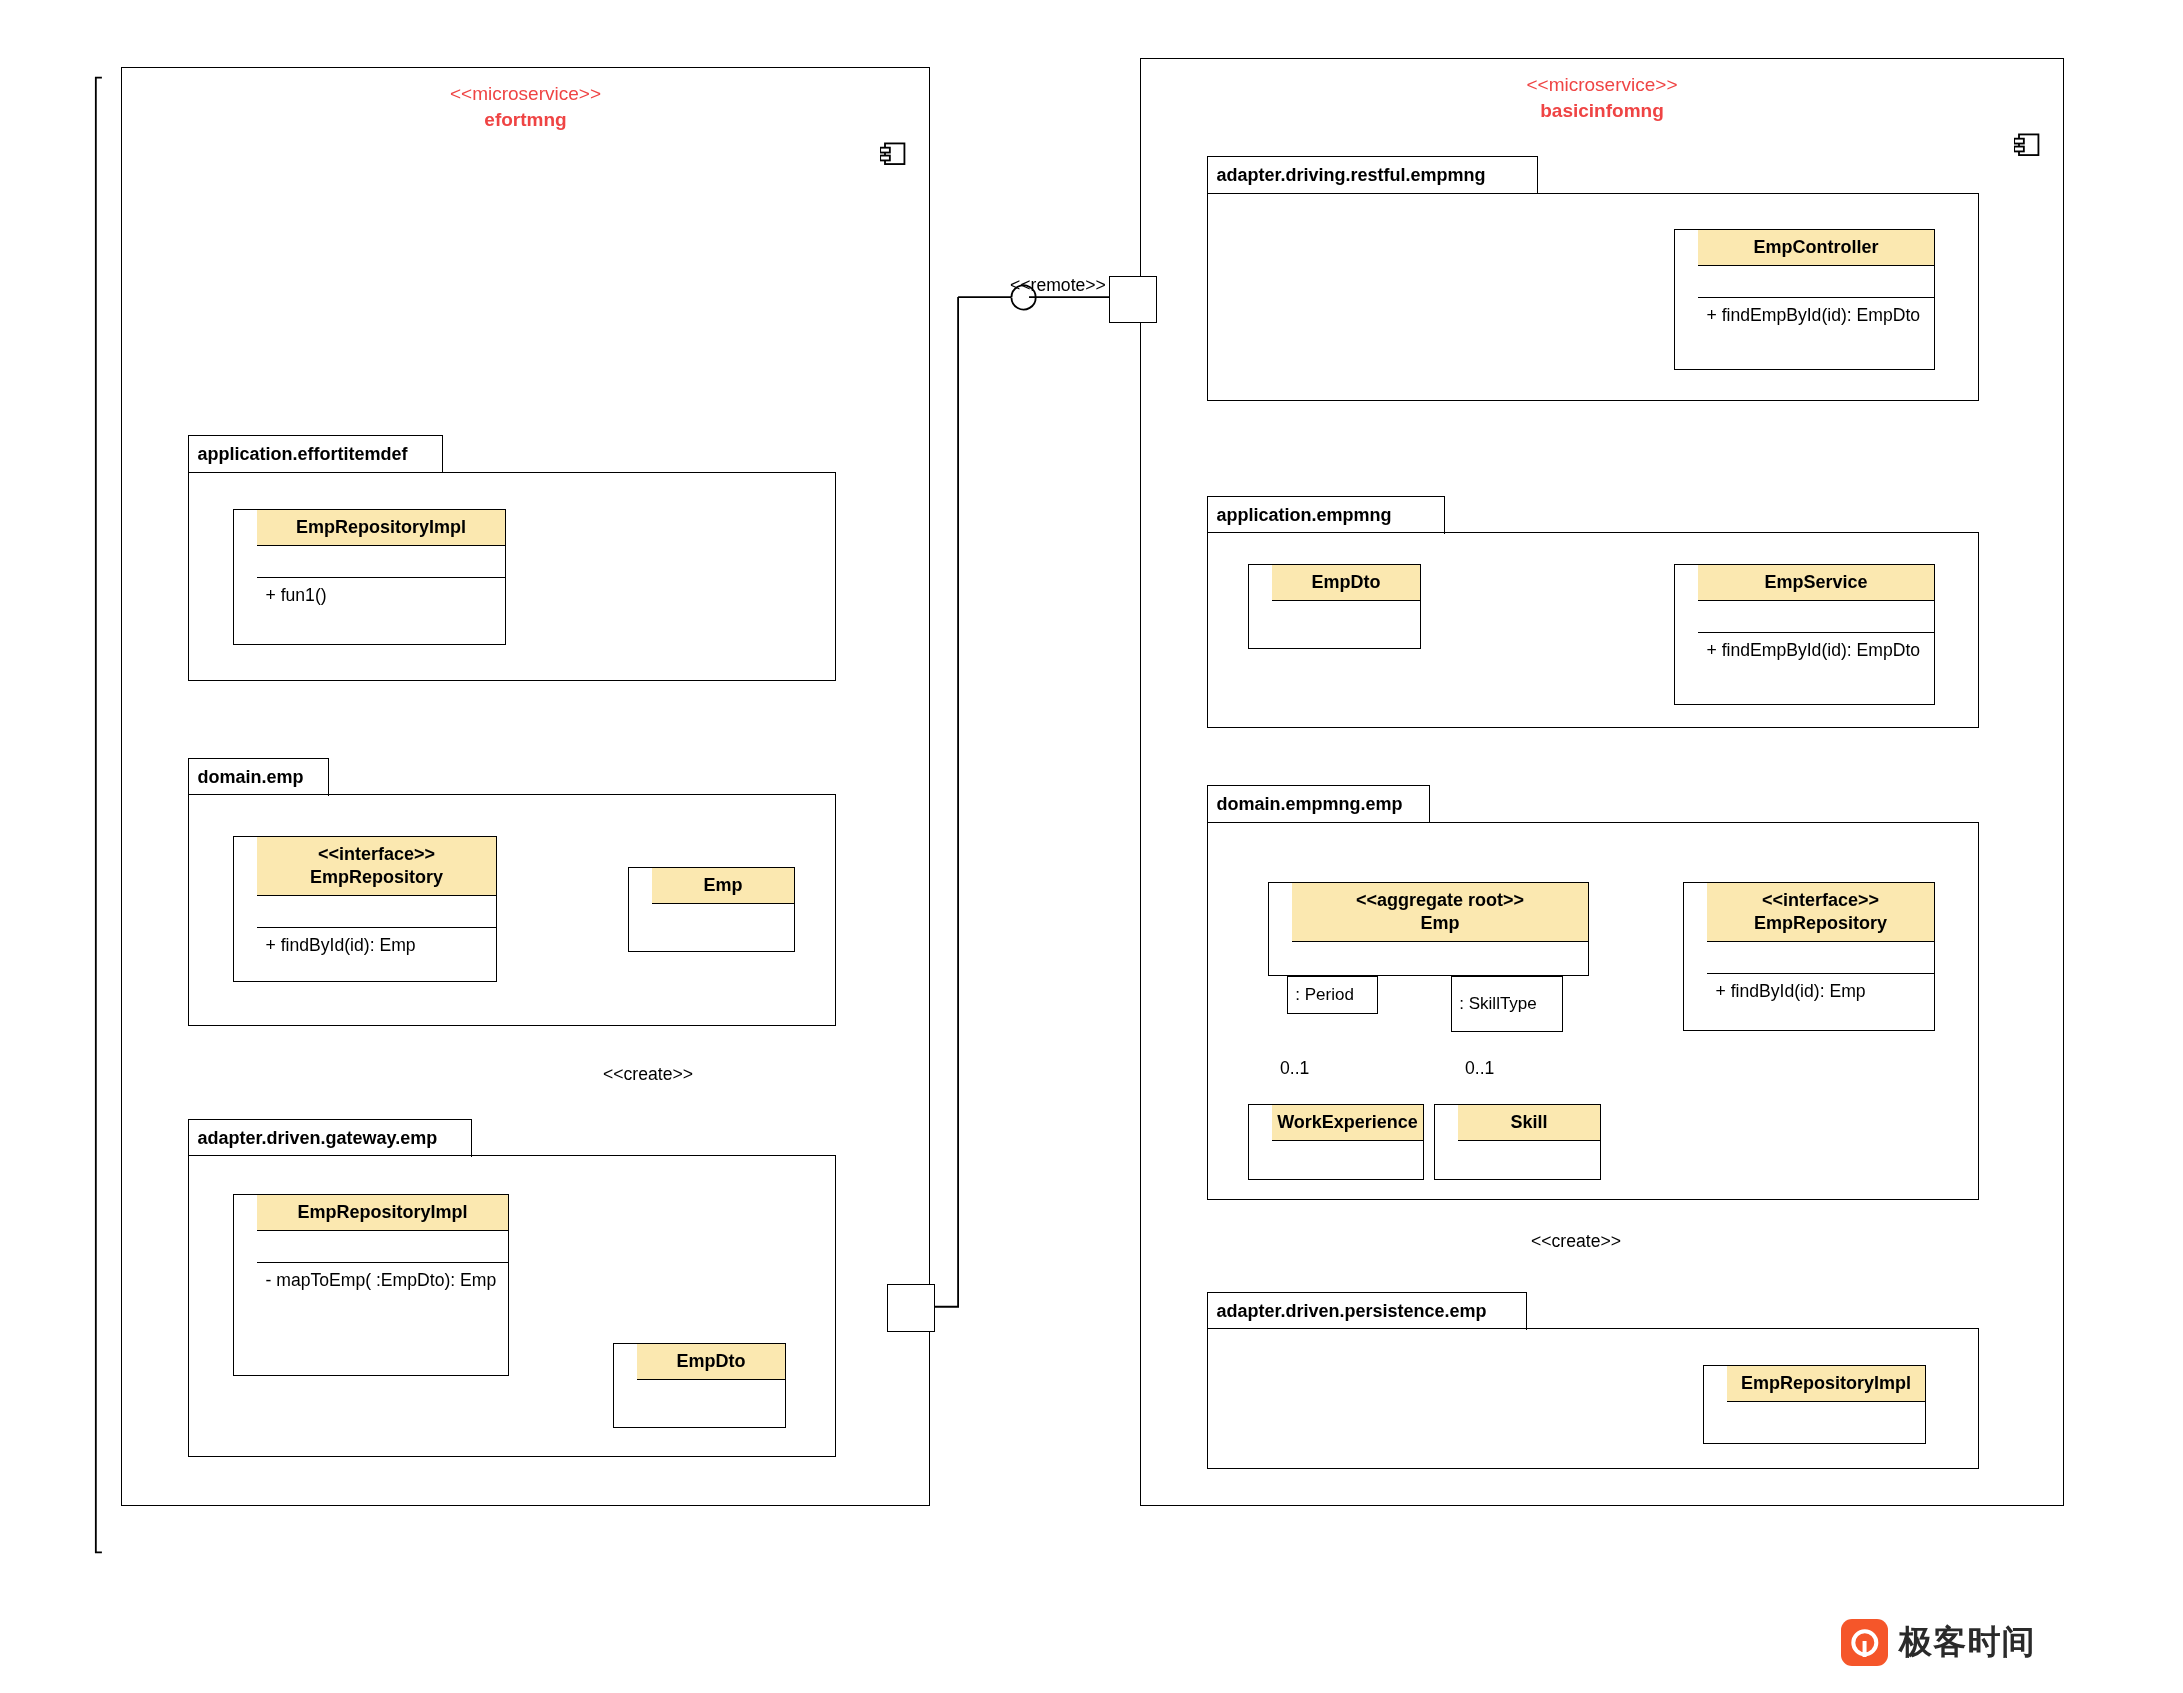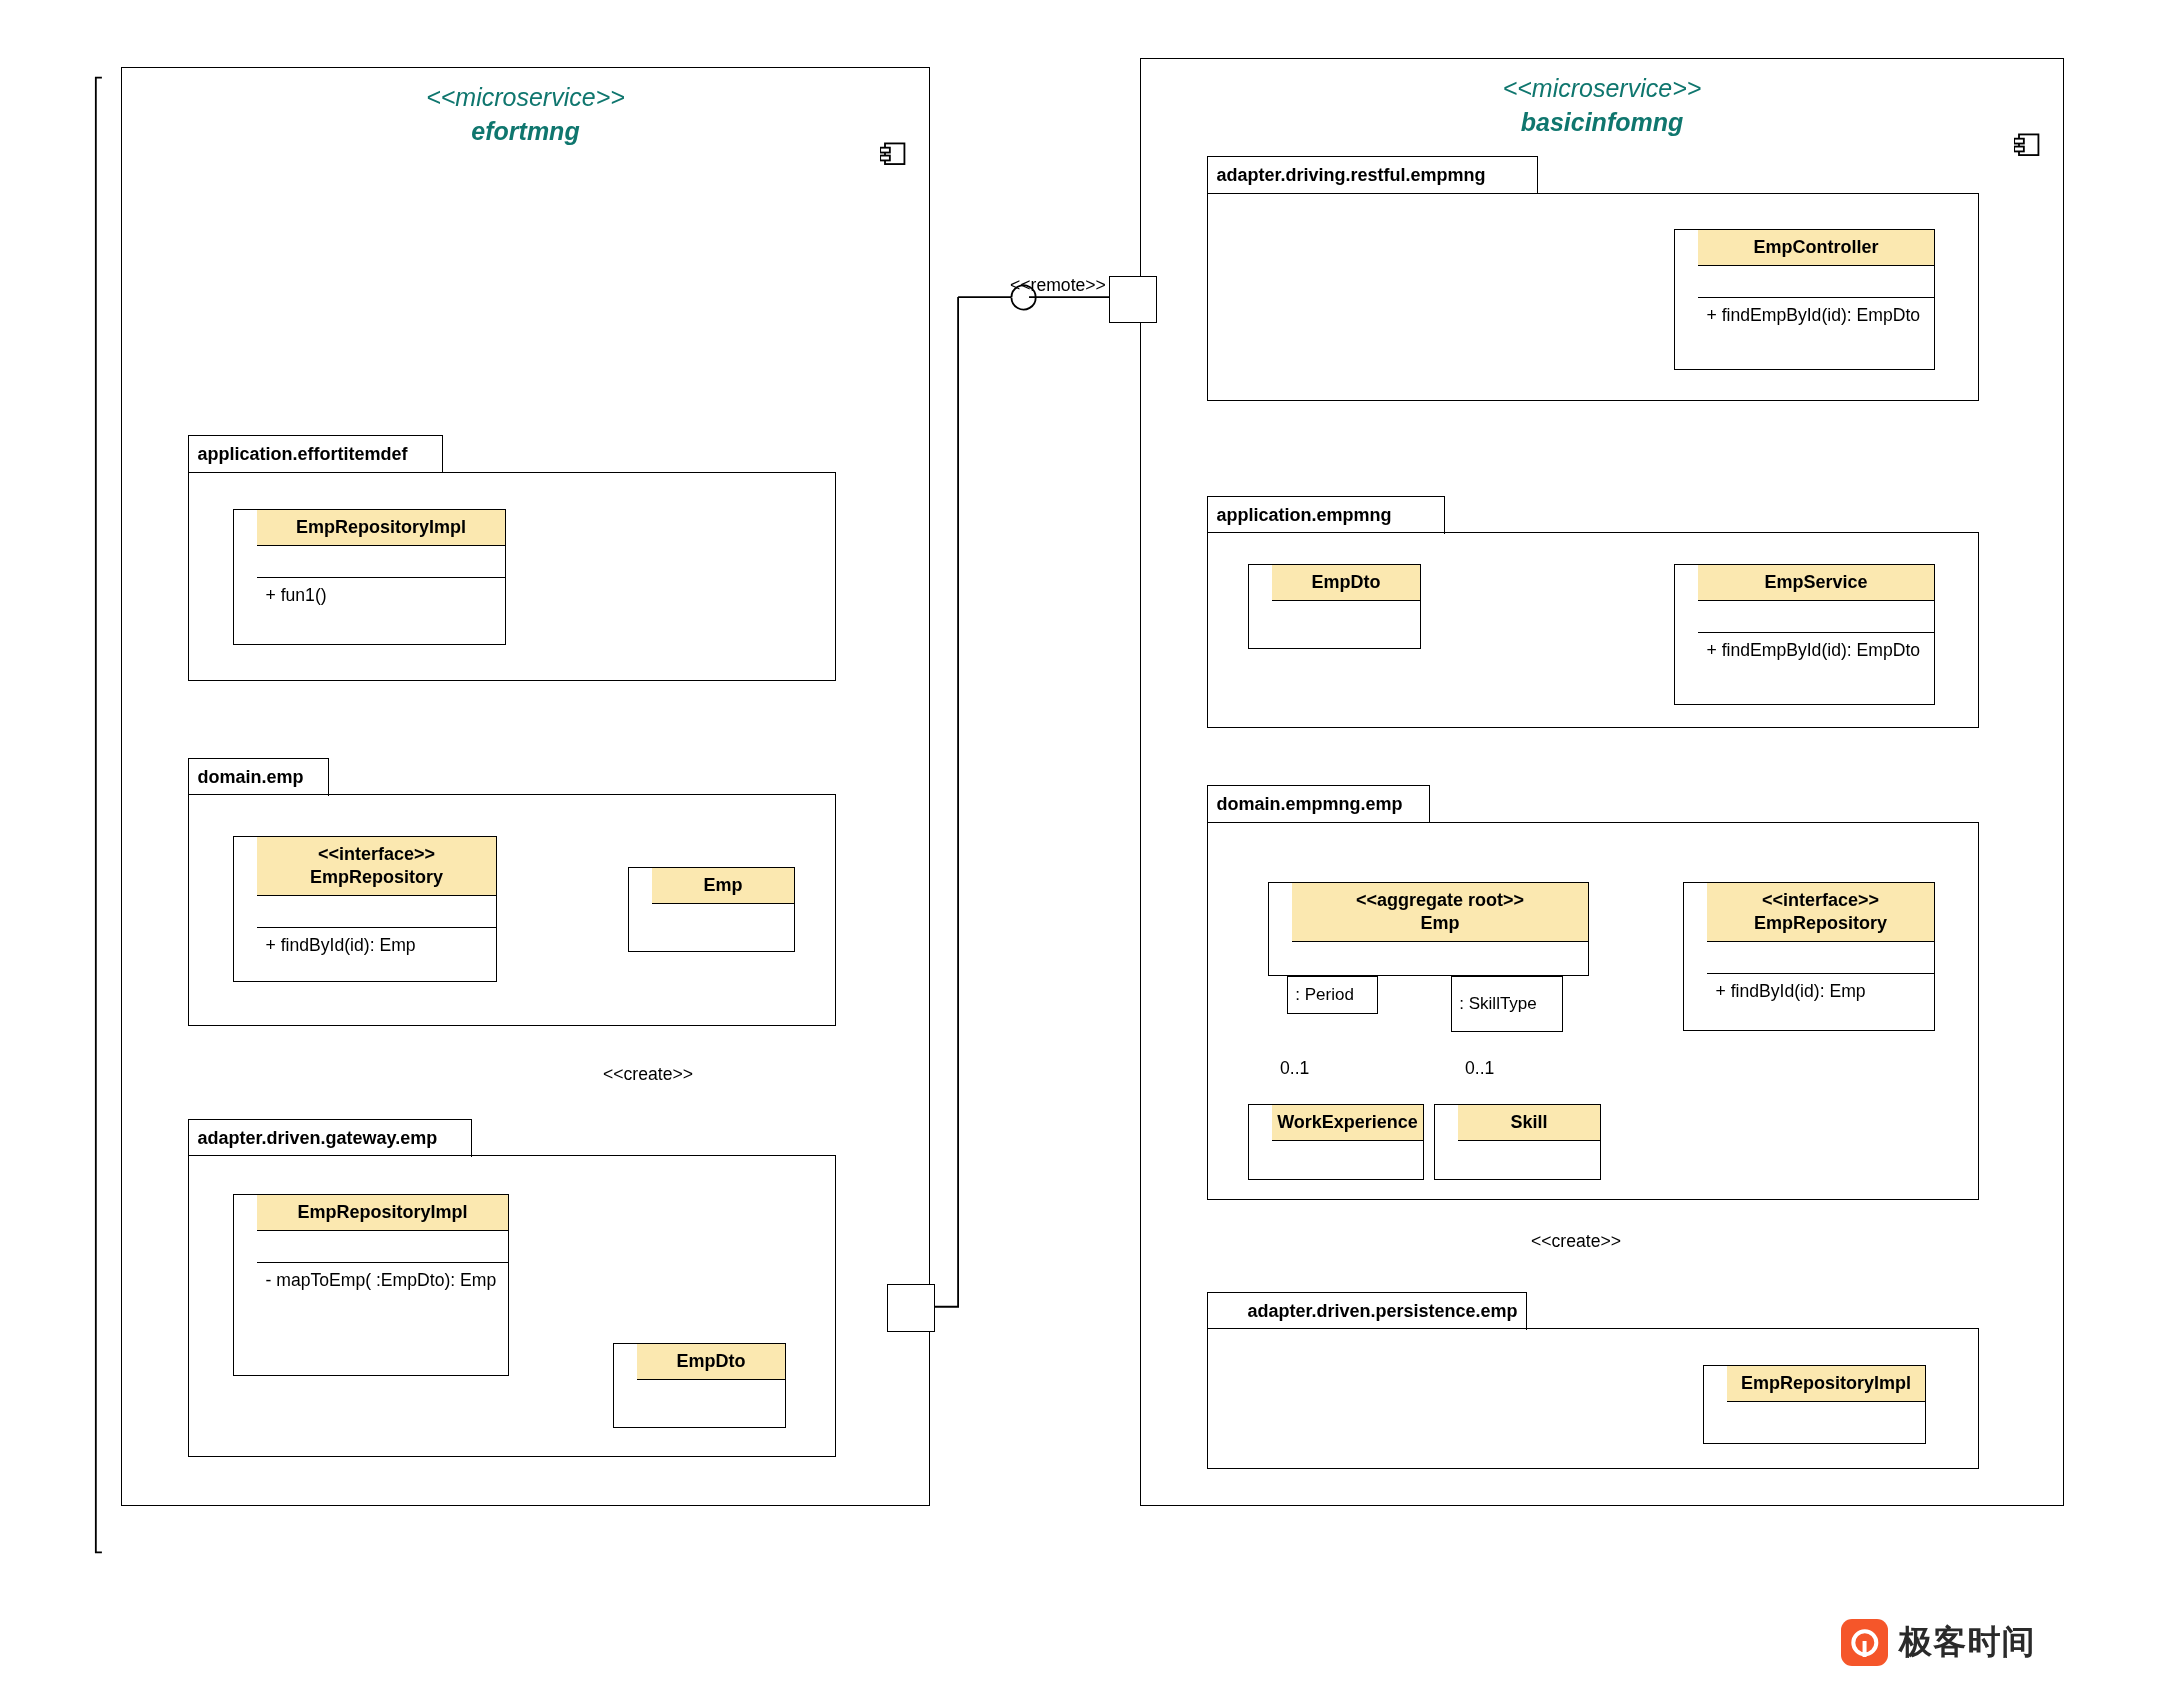--- a/index.html
+++ b/index.html
@@ -48,25 +48,24 @@
     position: absolute;
     border: 1.8px solid #000;
     background: #ffffff;
   }
   .comp-title {
     position: absolute;
     top: 13.3px;
     left: 0;
     width: 100%;
     text-align: center;
-    font-size: 25px;
+    font-size: 19px;
     line-height: 1.35;
-    color: #0f766e;
+    color: #ef4444;
     font-weight: normal;
-    font-style: italic;
   }
   .comp-title b {
     font-weight: bold;
     display: block;
   }
   .comp-icon {
     position: absolute;
     width: 27px;
     height: 25.5px;
   }
@@ -397,21 +396,21 @@
 
   <div class="cls" style="left:1434px; top:1104px; width:167px; height:76px;">
     <div class="hdr">
       <span>Skill</span>
     </div>
     <div class="attrs last"></div>
   </div>
 
   <div class="lbl" style="left:1531px; top:1231px;">&lt;&lt;create&gt;&gt;</div>
 
-  <div class="pkg-tab" style="left:1207px; top:1292px; width:320px; height:38px;justify-content:flex-end;">
+  <div class="pkg-tab" style="left:1207px; top:1292px; width:320px; height:38px;">
     <span>adapter.driven.persistence.emp</span>
   </div>
   <div class="pkg" style="left:1207px; top:1328px; width:770px; height:139px;"></div>
 
   <div class="cls" style="left:1703px; top:1365px; width:223px; height:79px;">
     <div class="hdr">
       <span>EmpRepositoryImpl</span>
     </div>
     <div class="attrs last"></div>
   </div>

